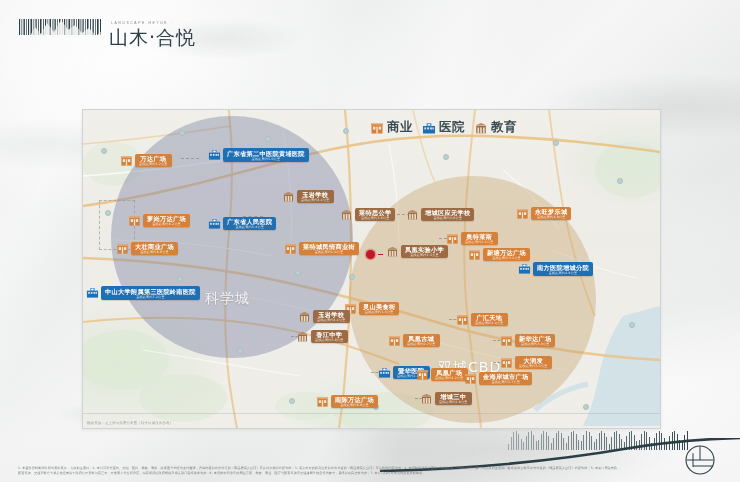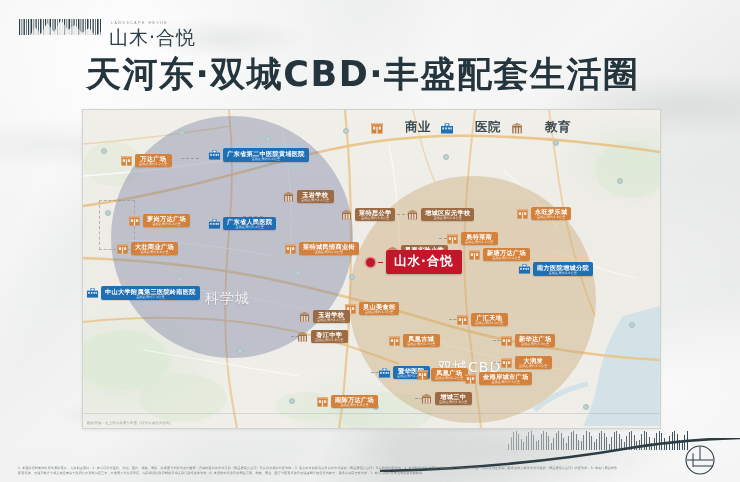--- a/index.html
+++ b/index.html
@@ -71,21 +71,21 @@
   .zone{position:absolute;border-radius:50%;}
   #zone-keyuecheng{left:28px;top:6px;width:242px;height:242px;background:rgba(125,130,163,.42);}
   #zone-xintangtod{left:266px;top:66px;width:247px;height:247px;background:rgba(201,166,112,.40);}
   .zone-label{position:absolute;font-size:14px;letter-spacing:1px;color:#ffffff;
               text-shadow:0 1px 2px rgba(0,0,0,.18);white-space:nowrap;}
   #label-keyuecheng{left:122px;top:180px;color:#f2f2f5;}
   #label-xintangtod{left:355px;top:249px;color:#fdfdfb;}
 
   
   #legend{position:absolute;left:287px;top:9px;display:flex;align-items:center;gap:9px;}
-  .lg-item{display:flex;align-items:center;gap:21px;}
+  .lg-item{display:flex;align-items:center;gap:3px;}
   .lg-item span.t{font-size:12.5px;color:#3d4b52;font-weight:bold;letter-spacing:.5px;}
   .pin{position:absolute;width:13px;height:13px;}
   .tag{
     position:absolute;white-space:nowrap;color:#fff;border-radius:2px;
     padding:2px 4px 1px 4px;line-height:1.05;text-align:center;
     box-shadow:0 1px 1px rgba(0,0,0,.12);
   }
   .tag .n{display:block;font-size:6.2px;font-weight:bold;letter-spacing:.3px;}
   .tag .d{display:block;font-size:3.1px;opacity:.85;letter-spacing:.2px;margin-top:.5px;}
   .tag.commerce{background:#d4813c;}
@@ -196,21 +196,20 @@
           <rect x="82" y="2" width="1.0" height="16" fill="#6d7d82"></rect>
         </g>
       </g>
     </svg>
     <div class="brand-txt">
       <div class="brand-en">LANDSCAPE  HEYUE  ·</div>
       <div class="brand-cn">山木·合悦</div>
     </div>
   </div>
 
-  <div id="headline">天河东·双城CBD·丰盛配套生活圈</div>
 
   <div id="map-frame">
     <div id="map-canvas">
       <div class="map-base"></div>
 
       <svg width="577" height="318" style="position:absolute;inset:0;">
         <path d="M540,206 C528,224 520,244 516,266 C512,286 508,300 500,316 L577,316 L577,196 Z" fill="#cfe0e6" opacity="0.9"></path>
         <path d="M452,300 C468,286 486,278 505,274" stroke="#cfe0e6" stroke-width="5" fill="none" opacity="0.9"></path>
 
         <ellipse cx="40" cy="250" rx="46" ry="30" fill="#dde9d5" opacity="0.75"></ellipse>
@@ -622,21 +621,20 @@
             </svg></div>
           <div class="tag commerce" style="left: 248px; top: 285px;">
             <span class="n">南陈万达广场</span>
             <span class="d">直线距离约6.8公里</span>
           </div>
         </div>
 
       <div id="poi-main">
         <div id="main-dot"></div>
         <div id="main-dash"></div>
-        <div id="main-tag">山水·合悦</div>
       </div>
 
       <div id="map-source-rule"></div>
       <div id="map-source">数据来源：右上所示实景分布图（制作日期仅供参考）</div>
     </div>
   </div>
 
   <div id="bottom-band">
     <svg id="swoosh" viewBox="0 0 360 34">
       <path d="M0,33 C90,31 180,22 250,10 C286,4 320,1 360,0" stroke="#2b3d45" stroke-width="2.6" fill="none"></path>

